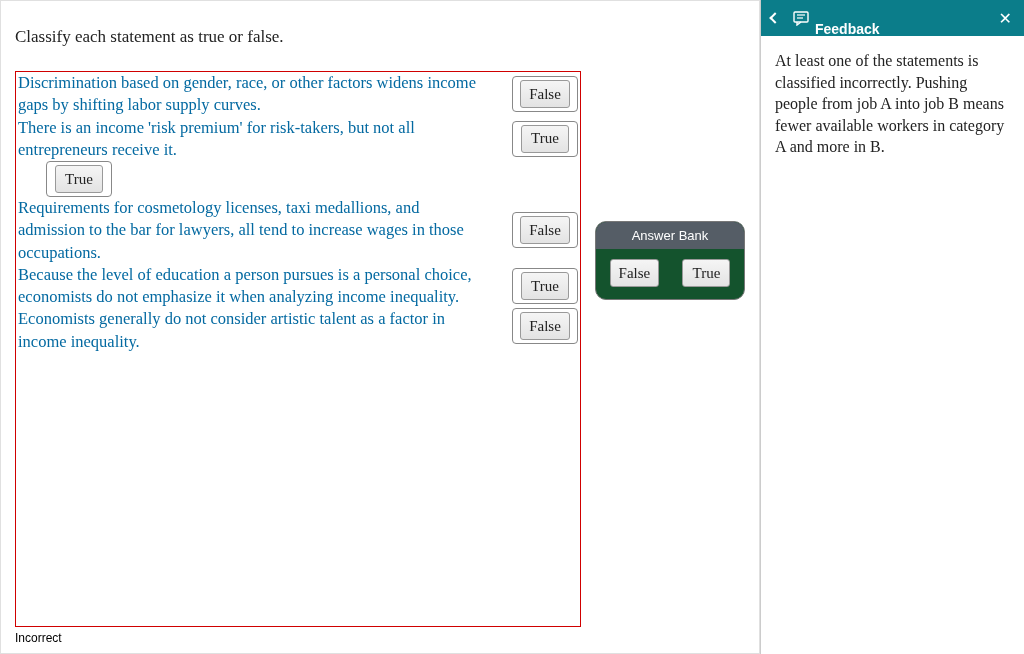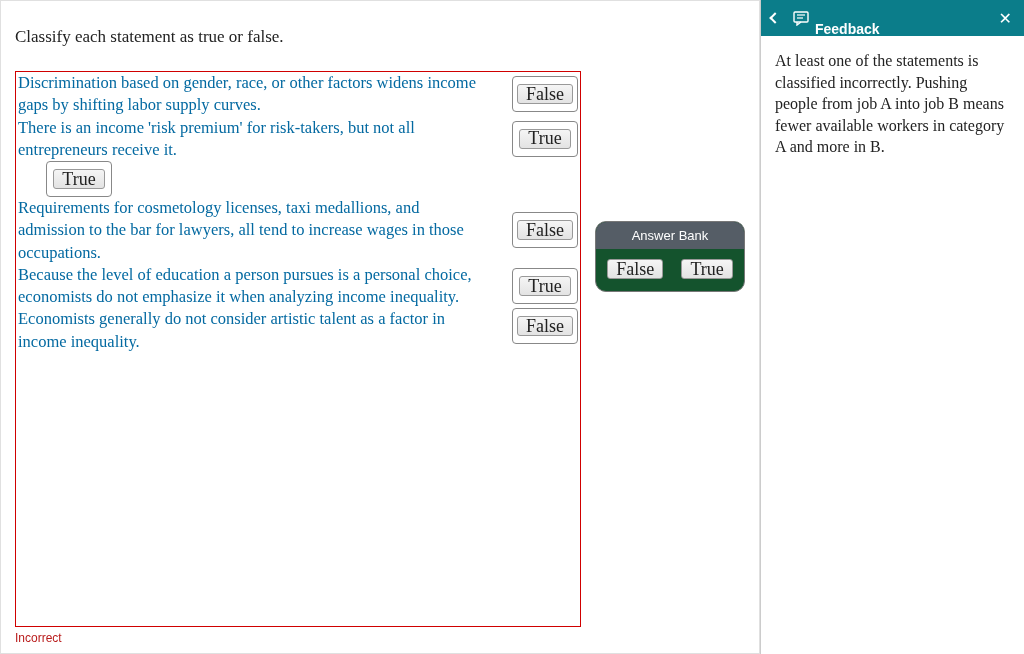--- a/index.html
+++ b/index.html
@@ -63,23 +63,23 @@
       align-items: center;
       justify-content: center;
       margin-left: 14px;
       background: #fff;
     }
     .chip {
       display: inline-flex;
       align-items: center;
       justify-content: center;
       min-width: 48px;
-      height: 20px;
+      height: 28px;
       padding: 2px 8px;
-      font-size: 18px;
+      font-size: 15px;
       font-family: Georgia, serif;
       color: #222;
       background: linear-gradient(#f5f5f5, #e3e3e3);
       border: 1px solid #999;
       border-radius: 3px;
       cursor: grab;
     }
     .slot .chip { cursor: default; }
     .side-col {
       width: 150px;
@@ -99,21 +99,21 @@
       padding: 6px 0;
       font-family: Arial, sans-serif;
     }
     .bank-body {
       display: flex;
       justify-content: space-around;
       padding: 10px 6px 12px 6px;
       gap: 8px;
     }
     .status-bar {
-      color: #b91c1c;
+      color: #000000;
       font-size: 12px;
       font-family: Arial, sans-serif;
       padding-top: 4px;
     }
     
     .feedback-panel {
       width: 264px;
       background: #fff;
       border-left: 1px solid #ccc;
       display: flex;

